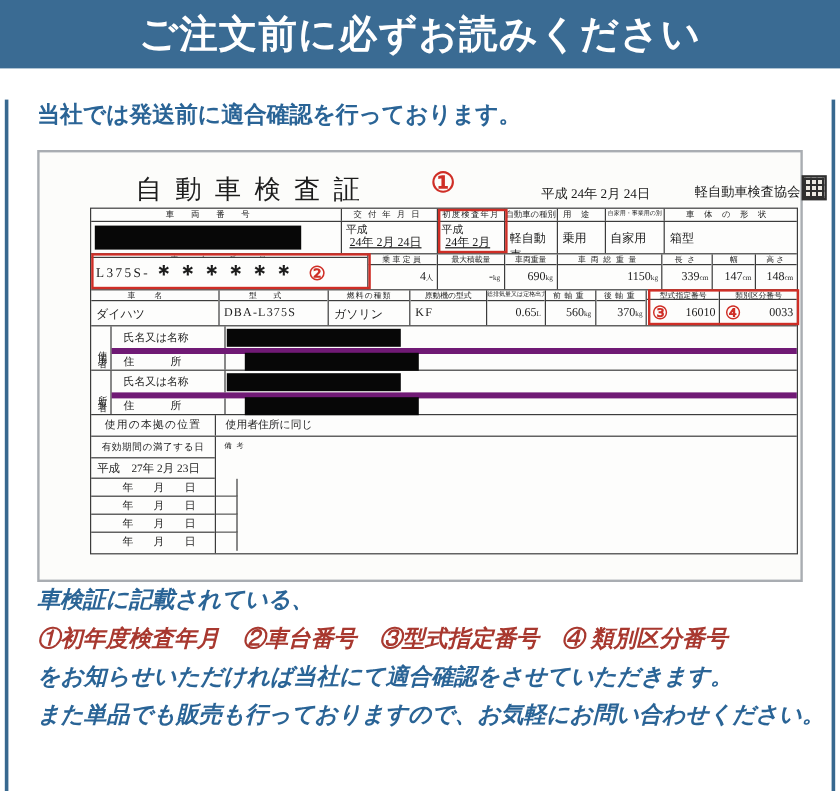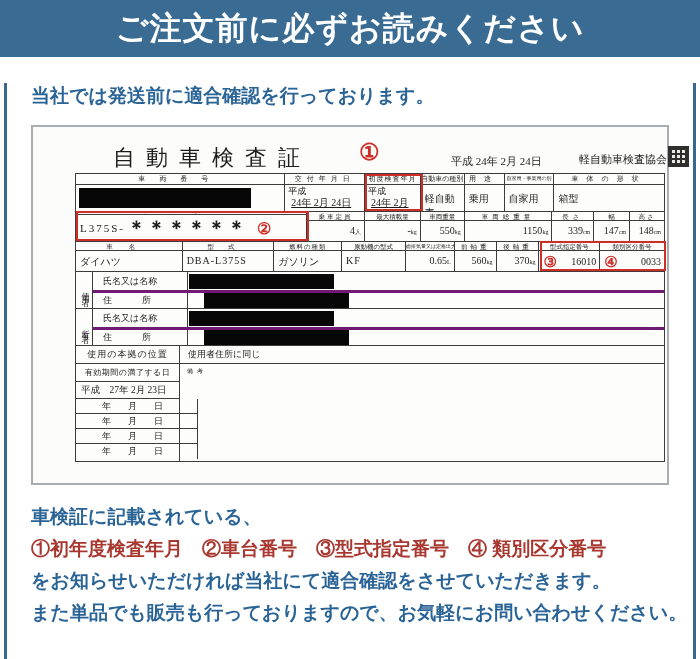--- a/index.html
+++ b/index.html
@@ -59,21 +59,21 @@
   .numcell .n { flex:1; text-align:right; font-size:10px; padding:5px 3px 0 0; }
 
   
   .group { display:flex; }
   .group + .group { border-top:1px solid #3c3c3c; }
   .vlabel { width:17px; border-right:1px solid #3c3c3c; font-size:8px;
             writing-mode:vertical-rl; text-orientation:upright; letter-spacing:3px;
             display:flex; align-items:center; justify-content:center; }
   .frows { flex:1; }
   .frow { display:flex; height:18px; align-items:center; }
-  .frow + .frow { border-top:3px solid #701a75;gap:15px; }
+  .frow + .frow { border-top:5px solid #701a75;gap:15px; }
   .flabel { width:95px; border-right:1px solid #3c3c3c; height:100%; font-size:9px;
             display:flex; align-items:center; padding-left:10px; white-space:nowrap; }
   .flabel.spread { letter-spacing:30px; }
   .fval { flex:1; display:flex; align-items:center; }
   .redact2 { width:145px; height:15px; background:#070707; margin-left:1px; }
 
   
   .rowE1 { display:flex; height:18px; align-items:center; }
   .flabel2 { width:104px; height:100%; border-right:1px solid #3c3c3c; font-size:9px;
              display:flex; align-items:center; justify-content:center; letter-spacing:1px; white-space:nowrap; }
@@ -91,21 +91,21 @@
   .mcell { height:15px; border-right:1px solid #3c3c3c; border-bottom:1px solid #3c3c3c; background:#fdfdfc; }
   .mcell:last-child { border-bottom:none; }
 
   
   .hl { position:absolute; border:2px solid #cf2e26; pointer-events:none; }
   .hl1 { left:289px; top:0; width:58px; height:37px; }
   .hl2 { left:0; top:37px; width:233px; height:30px; }
   .hl3 { left:464px; top:67px; width:126px; height:30px; }
 
   
-  .footer { margin:16px 0 0 24px; }
+  .footer { margin:0 0 0 24px;font-style:italic; }
   .footer p { margin:0; line-height:32px; font-size:19px; font-weight:bold; color:#2a6496; white-space:nowrap; }
   .footer p.red { color:#a8382f; }
 </style>
 </head>
 <body>
 
 <header class="banner">
   <h1>ご注文前に必ずお読みください</h1>
 </header>
 
@@ -166,21 +166,21 @@
         <div class="c cellstack" style="width:58px">
           <div class="sub-hdr ls2">乗車定員</div>
           <div class="numval"><span>4</span><span class="unit">人</span></div>
         </div>
         <div class="c cellstack" style="width:56px">
           <div class="sub-hdr">最大積載量</div>
           <div class="numval"><span>-</span><span class="unit">kg</span></div>
         </div>
         <div class="c cellstack" style="width:44px">
           <div class="sub-hdr">車両重量</div>
-          <div class="numval"><span>550</span><span class="unit">kg</span></div>
+          <div class="numval"><span>690</span><span class="unit">kg</span></div>
         </div>
         <div class="c cellstack" style="width:88px">
           <div class="sub-hdr ls4">車両総重量</div>
           <div class="numval"><span>1150</span><span class="unit">kg</span></div>
         </div>
         <div class="c cellstack" style="width:42px">
           <div class="sub-hdr ls4">長さ</div>
           <div class="numval"><span>339</span><span class="unit">cm</span></div>
         </div>
         <div class="c cellstack" style="width:36px">

